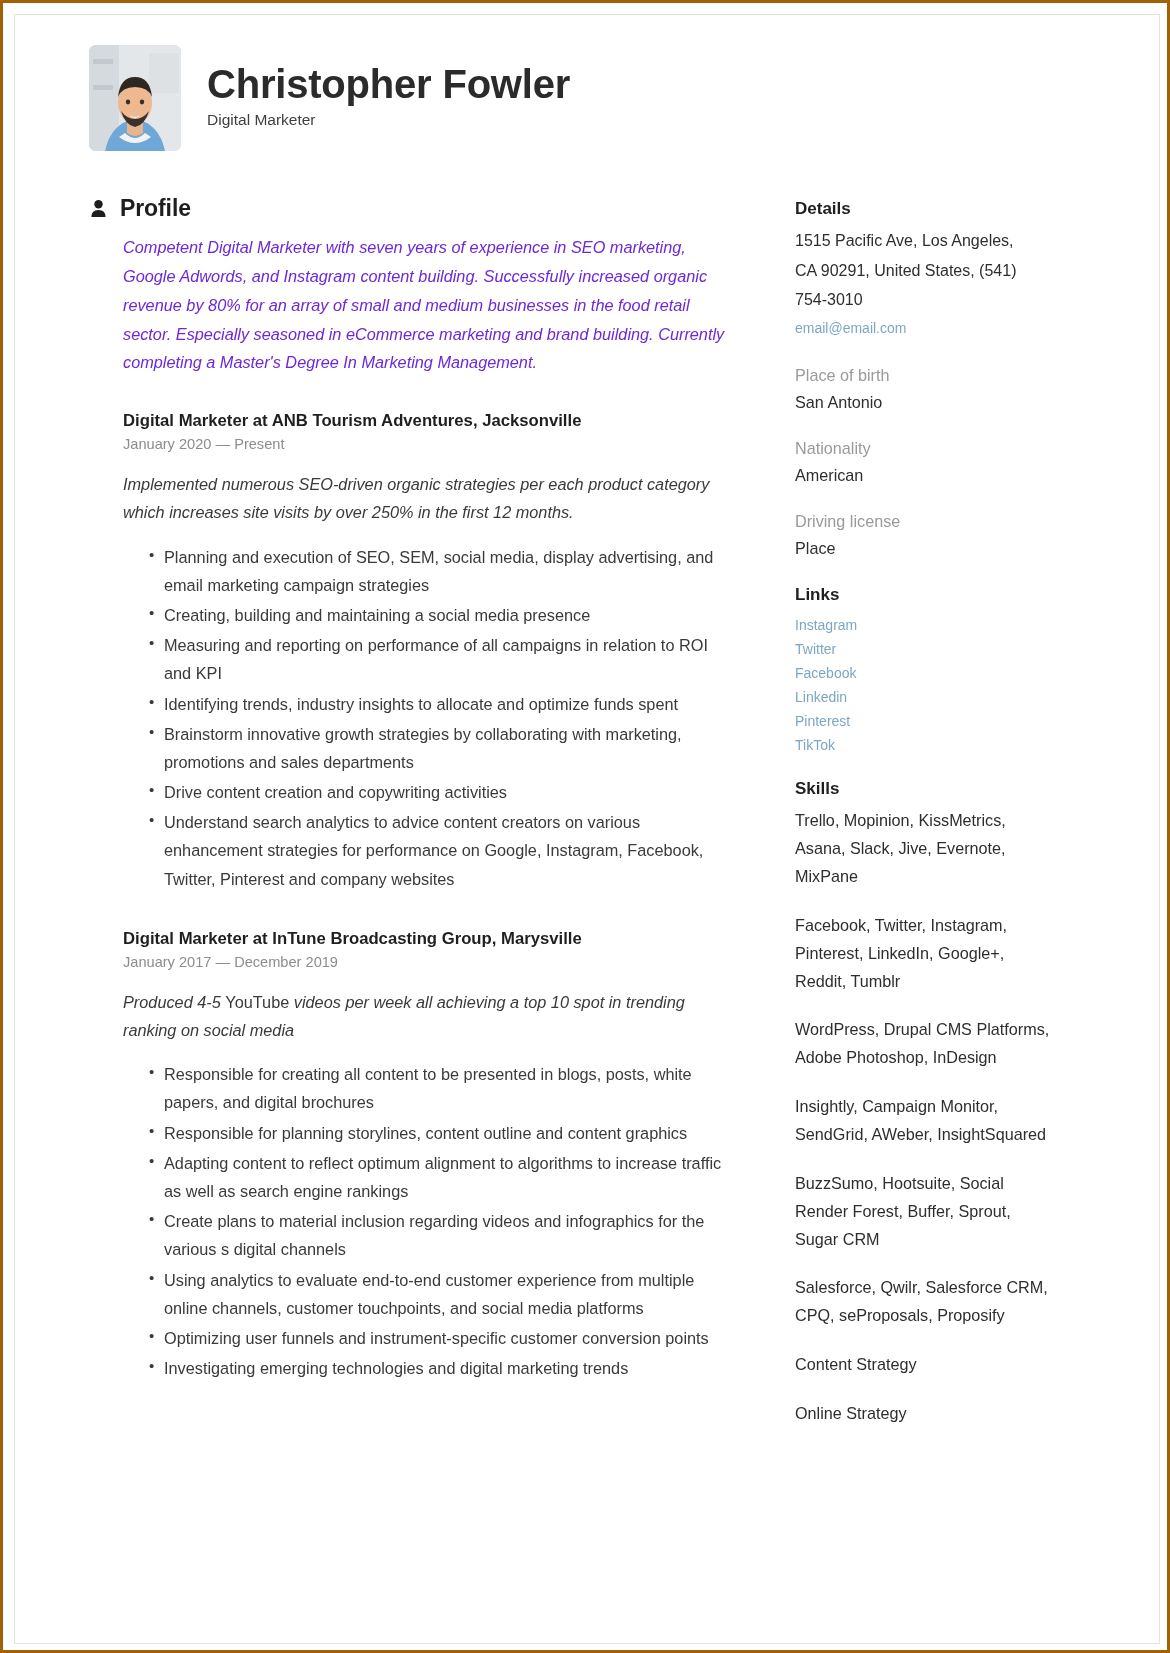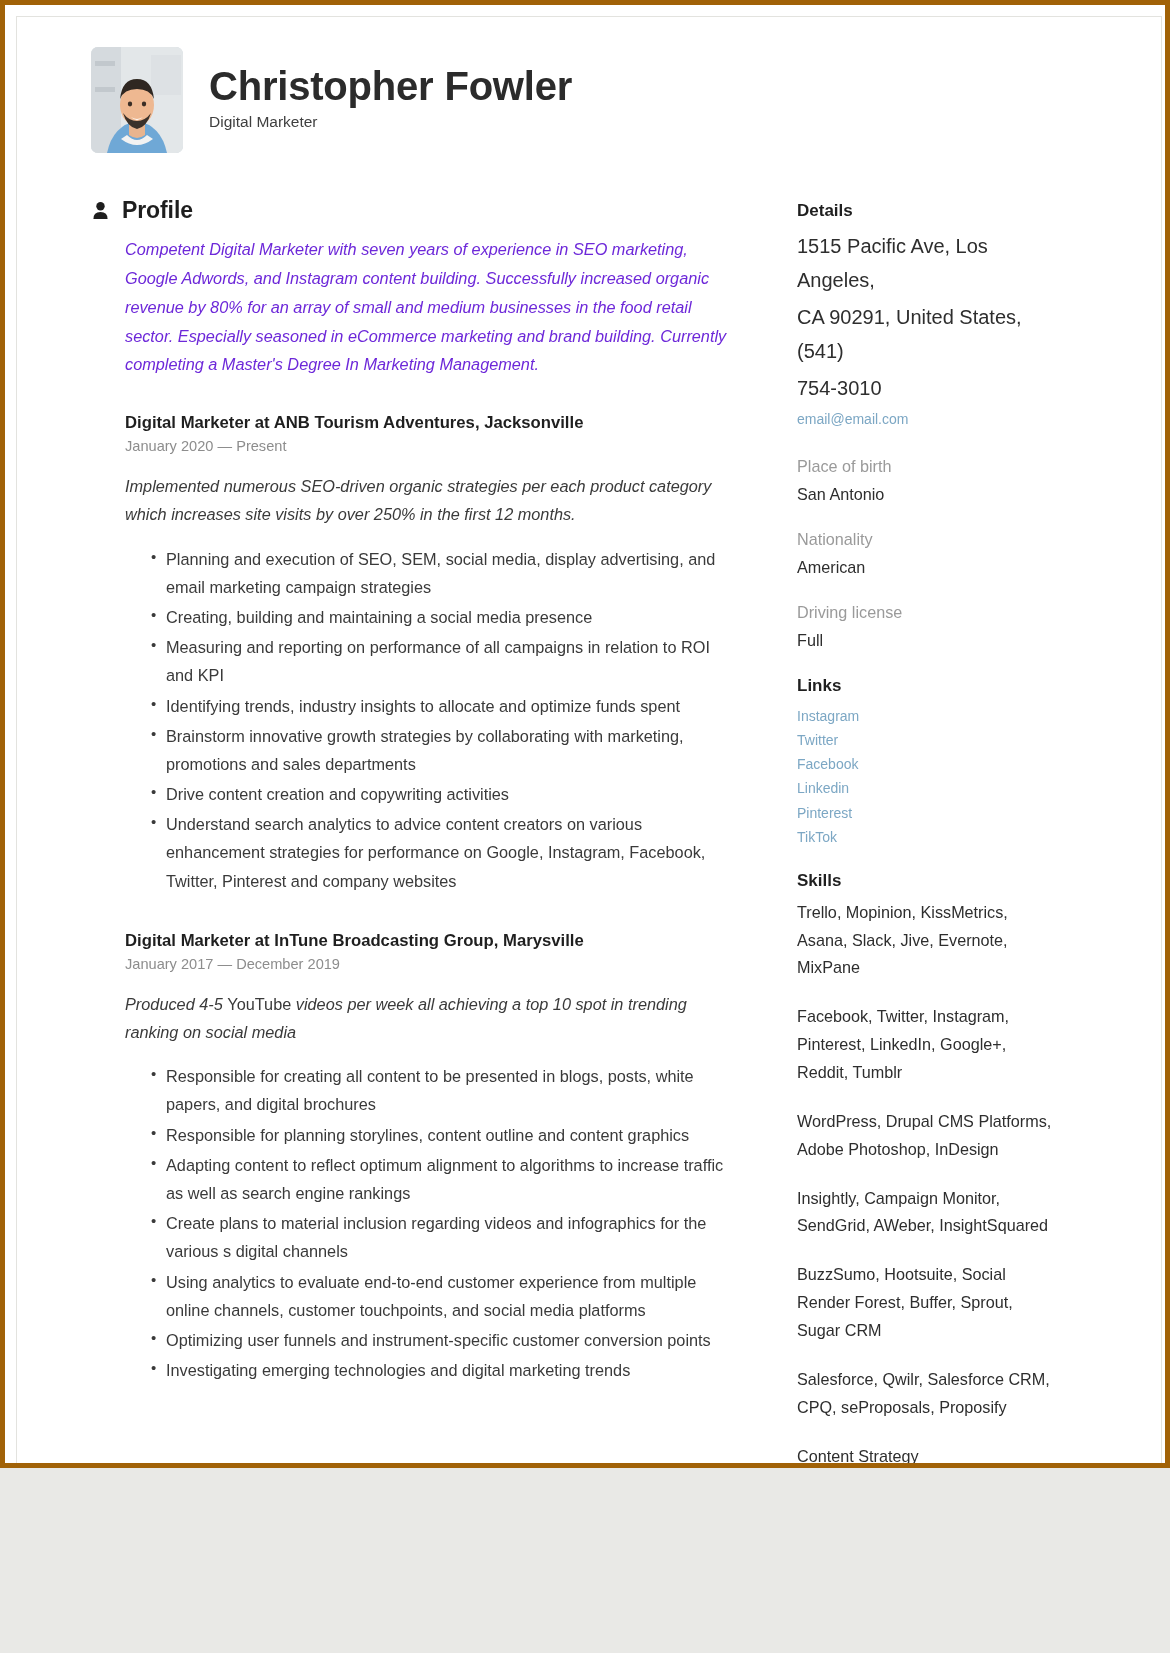--- a/index.html
+++ b/index.html
@@ -6,25 +6,25 @@
     margin: 0;
     padding: 0;
     background: #e9e9e6;
   }
   body {
     font-family: "Liberation Sans", sans-serif;
   }
   .page {
     position: relative;
     width: 1170px;
-    height: 1468px;
+    height: 1653px;
     margin: 0 auto;
     background: #ffffff;
     box-sizing: border-box;
-    border: 5px solid #a16207;
+    border: 3px solid #a16207;
     overflow: hidden;
   }
   .sheet {
     position: absolute;
     left: 12px;
     top: 12px;
     width: 1144px;
     height: 1628px;
     background: #ffffff;
     box-shadow: 0 0 0 1px #e3e3df;
@@ -156,21 +156,21 @@
   }
 
   
   .side-head {
     font-size: 17px;
     font-weight: bold;
     color: #1f1f1f;
     margin-bottom: 8px;
   }
   .side-line {
-    font-size: 20px;
+    font-size: 16px;
     line-height: 1.72;
     color: #2e2e2e;
   }
   .side-link {
     font-size: 14px;
     line-height: 1.72;
     color: #7ca7c4;
     display: block;
     text-decoration: none;
   }
@@ -287,21 +287,21 @@
         <div class="side-group tight">
           <div class="side-label">Place of birth</div>
           <div class="side-value">San Antonio</div>
         </div>
         <div class="side-group tight">
           <div class="side-label">Nationality</div>
           <div class="side-value">American</div>
         </div>
         <div class="side-group">
           <div class="side-label">Driving license</div>
-          <div class="side-value">Full</div>
+          <div class="side-value">Place</div>
         </div>
 
         <div class="side-group">
           <div class="side-head">Links</div>
           <a class="side-link" href="#">Instagram</a>
           <a class="side-link" href="#">Twitter</a>
           <a class="side-link" href="#">Facebook</a>
           <a class="side-link" href="#">Linkedin</a>
           <a class="side-link" href="#">Pinterest</a>
           <a class="side-link" href="#">TikTok</a>

